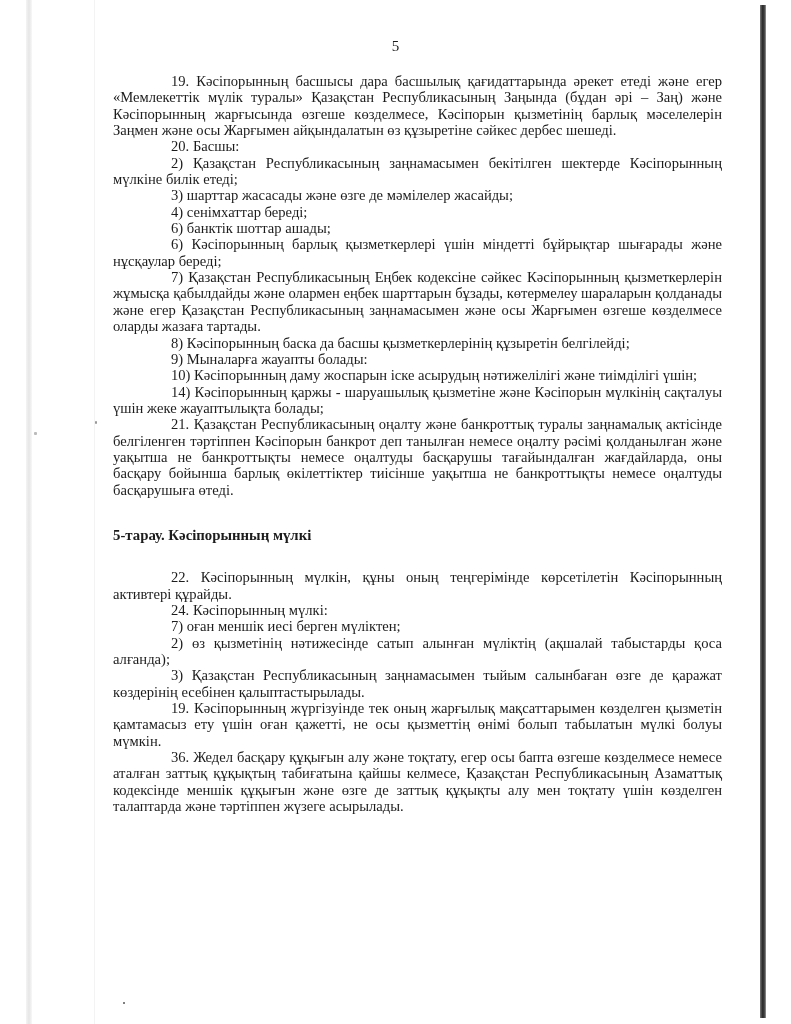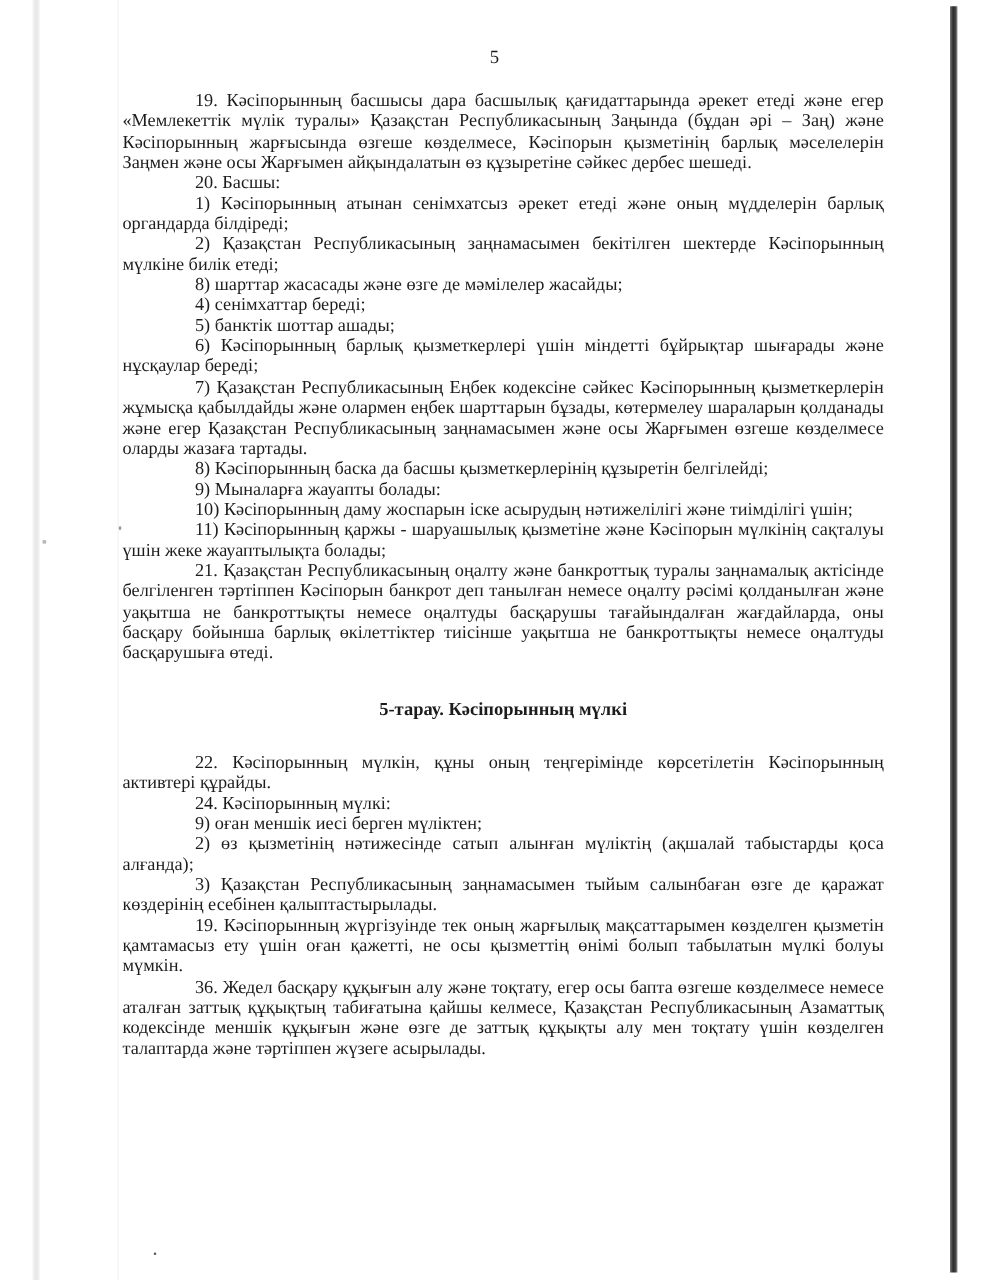--- a/index.html
+++ b/index.html
@@ -26,63 +26,62 @@
     }
     .speck-a { left: 123px; top: 1002px; }
     .speck-b { left: 95px; top: 421px; width: 2px; height: 3px; background: #999; }
     .speck-c { left: 34px; top: 432px; width: 3px; height: 3px; background: #bbb; }
 
     .page-number {
       position: absolute; left: 0; width: 791px; top: 38px;
       text-align: center; font-size: 15px; line-height: 16px;
     }
     .content {
-      position: absolute; left: 98px; top: 73px; width: 609px;
+      position: absolute; left: 113px; top: 73px; width: 609px;
       font-size: 14.6px; line-height: 16.35px;
     }
     .para {
       margin: 0; text-align: justify; text-indent: 58px;
       hyphens: none;
     }
     .section-heading {
       margin: 0; padding: 29px 0 26px 0;
-      text-align: center; font-weight: bold; font-size: 14.8px;
+      font-weight: bold; font-size: 14.8px;
       text-indent: 0;
     }
   </style>
 </head>
 <body>
 
 <div class="scan-left-shade"></div>
 <div class="scan-left-line"></div>
 <div class="scan-right-bar"></div>
 <div class="scan-speck speck-a"></div>
 <div class="scan-speck speck-b"></div>
 <div class="scan-speck speck-c"></div>
 
 <div class="page-number">5</div>
 
 <div class="content">
   <p class="para">19. Кәсіпорынның басшысы дара басшылық қағидаттарында әрекет етеді және егер «Мемлекеттік мүлік туралы» Қазақстан Республикасының Заңында (бұдан әрі – Заң) және Кәсіпорынның жарғысында өзгеше көзделмесе, Кәсіпорын қызметінің барлық мәселелерін Заңмен және осы Жарғымен айқындалатын өз құзыретіне сәйкес дербес шешеді.</p>
   <p class="para">20. Басшы:</p>
-  <p class="para">1) Кәсіпорынның атынан сенімхатсыз әрекет етеді және оның мүдделерін барлық органдарда білдіреді;</p>
   <p class="para">2) Қазақстан Республикасының заңнамасымен бекітілген шектерде Кәсіпорынның мүлкіне билік етеді;</p>
-  <p class="para">8) шарттар жасасады және өзге де мәмілелер жасайды;</p>
+  <p class="para">3) шарттар жасасады және өзге де мәмілелер жасайды;</p>
   <p class="para">4) сенімхаттар береді;</p>
-  <p class="para">5) банктік шоттар ашады;</p>
+  <p class="para">6) банктік шоттар ашады;</p>
   <p class="para">6) Кәсіпорынның барлық қызметкерлері үшін міндетті бұйрықтар шығарады және нұсқаулар береді;</p>
   <p class="para">7) Қазақстан Республикасының Еңбек кодексіне сәйкес Кәсіпорынның қызметкерлерін жұмысқа қабылдайды және олармен еңбек шарттарын бұзады, көтермелеу шараларын қолданады және егер Қазақстан Республикасының заңнамасымен және осы Жарғымен өзгеше көзделмесе оларды жазаға тартады.</p>
   <p class="para">8) Кәсіпорынның баска да басшы қызметкерлерінің құзыретін белгілейді;</p>
   <p class="para">9) Мыналарға жауапты болады:</p>
   <p class="para">10) Кәсіпорынның даму жоспарын іске асырудың нәтижелілігі және тиімділігі үшін;</p>
-  <p class="para">11) Кәсіпорынның қаржы - шаруашылық қызметіне және Кәсіпорын мүлкінің сақталуы үшін жеке жауаптылықта болады;</p>
+  <p class="para">14) Кәсіпорынның қаржы - шаруашылық қызметіне және Кәсіпорын мүлкінің сақталуы үшін жеке жауаптылықта болады;</p>
   <p class="para">21. Қазақстан Республикасының оңалту және банкроттық туралы заңнамалық актісінде белгіленген тәртіппен Кәсіпорын банкрот деп танылған немесе оңалту рәсімі қолданылған және уақытша не банкроттықты немесе оңалтуды басқарушы тағайындалған жағдайларда, оны басқару бойынша барлық өкілеттіктер тиісінше уақытша не банкроттықты немесе оңалтуды басқарушыға өтеді.</p>
 
   <h2 class="section-heading">5-тарау. Кәсіпорынның мүлкі</h2>
 
   <p class="para">22. Кәсіпорынның мүлкін, құны оның теңгерімінде көрсетілетін Кәсіпорынның активтері құрайды.</p>
   <p class="para">24. Кәсіпорынның мүлкі:</p>
-  <p class="para">9) оған меншік иесі берген мүліктен;</p>
+  <p class="para">7) оған меншік иесі берген мүліктен;</p>
   <p class="para">2) өз қызметінің нәтижесінде сатып алынған мүліктің (ақшалай табыстарды қоса алғанда);</p>
   <p class="para">3) Қазақстан Республикасының заңнамасымен тыйым салынбаған өзге де қаражат көздерінің есебінен қалыптастырылады.</p>
   <p class="para">19. Кәсіпорынның жүргізуінде тек оның жарғылық мақсаттарымен көзделген қызметін қамтамасыз ету үшін оған қажетті, не осы қызметтің өнімі болып табылатын мүлкі болуы мүмкін.</p>
   <p class="para">36. Жедел басқару құқығын алу және тоқтату, егер осы бапта өзгеше көзделмесе немесе аталған заттық құқықтың табиғатына қайшы келмесе, Қазақстан Республикасының Азаматтық кодексінде меншік құқығын және өзге де заттық құқықты алу мен тоқтату үшін көзделген талаптарда және тәртіппен жүзеге асырылады.</p>
 </div>
 
 </body></html>

